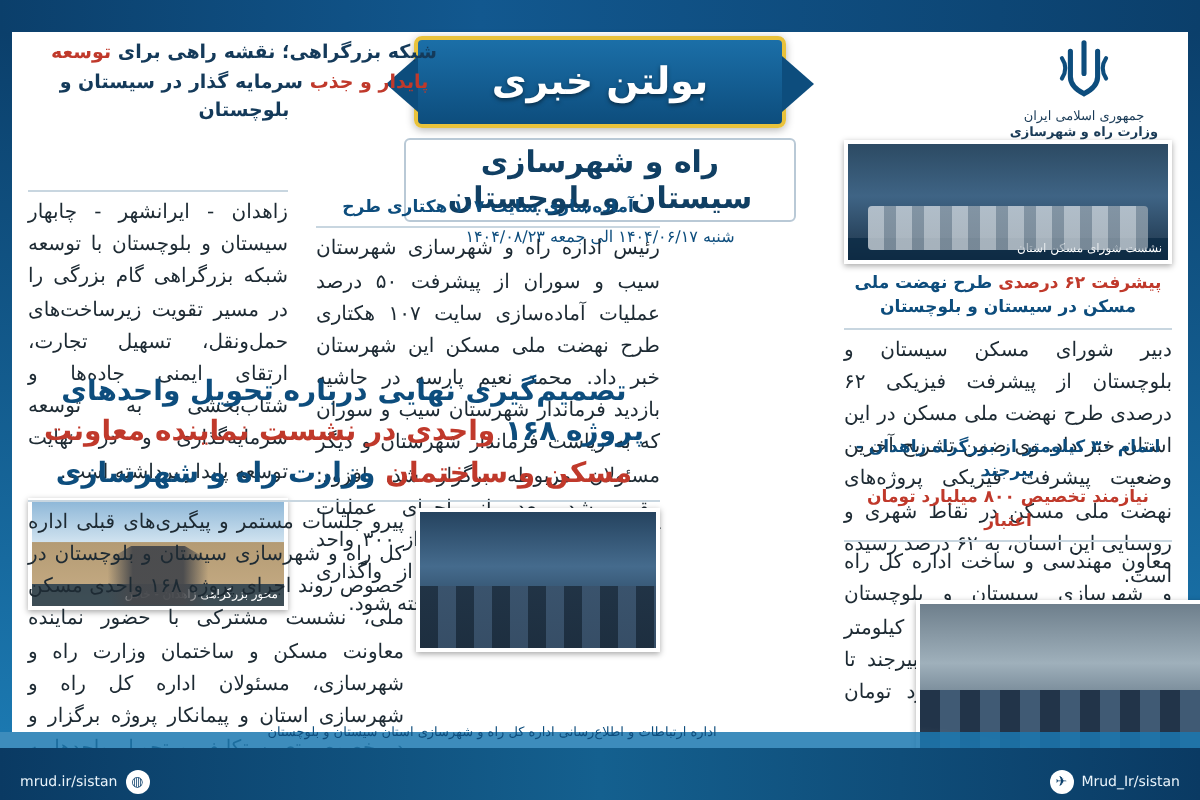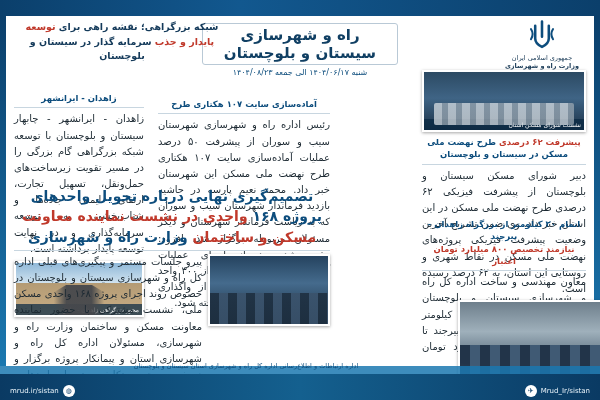--- a/index.html
+++ b/index.html
@@ -226,35 +226,37 @@
       <div class="org-line1">جمهوری اسلامی ایران</div>
       <div class="org-line2">وزارت راه و شهرسازی</div>
       <div class="org-line1">اداره کل راه و شهرسازی استان سیستان و بلوچستان</div>
       <div class="org-logo-row">
         <span class="org-logo-mark">ر</span>
         <span class="org-logo-text">راه و شهرسازی</span>
       </div>
     </div>
 
     <div class="hdr-center">
+      <div class="hdr-ribbon">
+        <span class="hdr-title">بولتن خبری</span>
+      </div>
       <div class="hdr-sub">راه و شهرسازی سیستان و بلوچستان</div>
       <div class="hdr-date">شنبه ۱۴۰۴/۰۶/۱۷ الی جمعه ۱۴۰۴/۰۸/۲۳</div>
     </div>
 
     <div class="lead-headline">
       <div class="txt">
         <span>شبکه بزرگراهی؛ نقشه راهی برای</span>
         <span class="hl">توسعه پایدار و جذب</span>
         <span>سرمایه گذار در سیستان و بلوچستان</span>
       </div>
     </div>
   </div>
 
   <div class="block" style="top:92px; left:14px; width:130px;">
-    <div class="title-bar">زاهدان - ایرانشهر</div>
     <div class="divider"></div>
     <div class="body-text">زاهدان - ایرانشهر - چابهار سیستان و بلوچستان با توسعه شبکه بزرگراهی گام بزرگی را در مسیر تقویت زیرساخت‌های حمل‌ونقل، تسهیل تجارت، ارتقای ایمنی جاده‌ها و شتاب‌بخشی به توسعه سرمایه‌گذاری و در نهایت توسعه پایدار برداشته است.</div>
     <div class="photo ph-road" style="margin-top:4px; width:130px; height:56px;">
       <div class="cap">محور بزرگراهی زاهدان - خاش</div>
     </div>
   </div>
 
   <div class="block" style="top:98px; left:158px; width:172px;">
     <div class="title-bar">
       <div>آماده‌سازی سایت ۱۰۷ هکتاری طرح</div>

